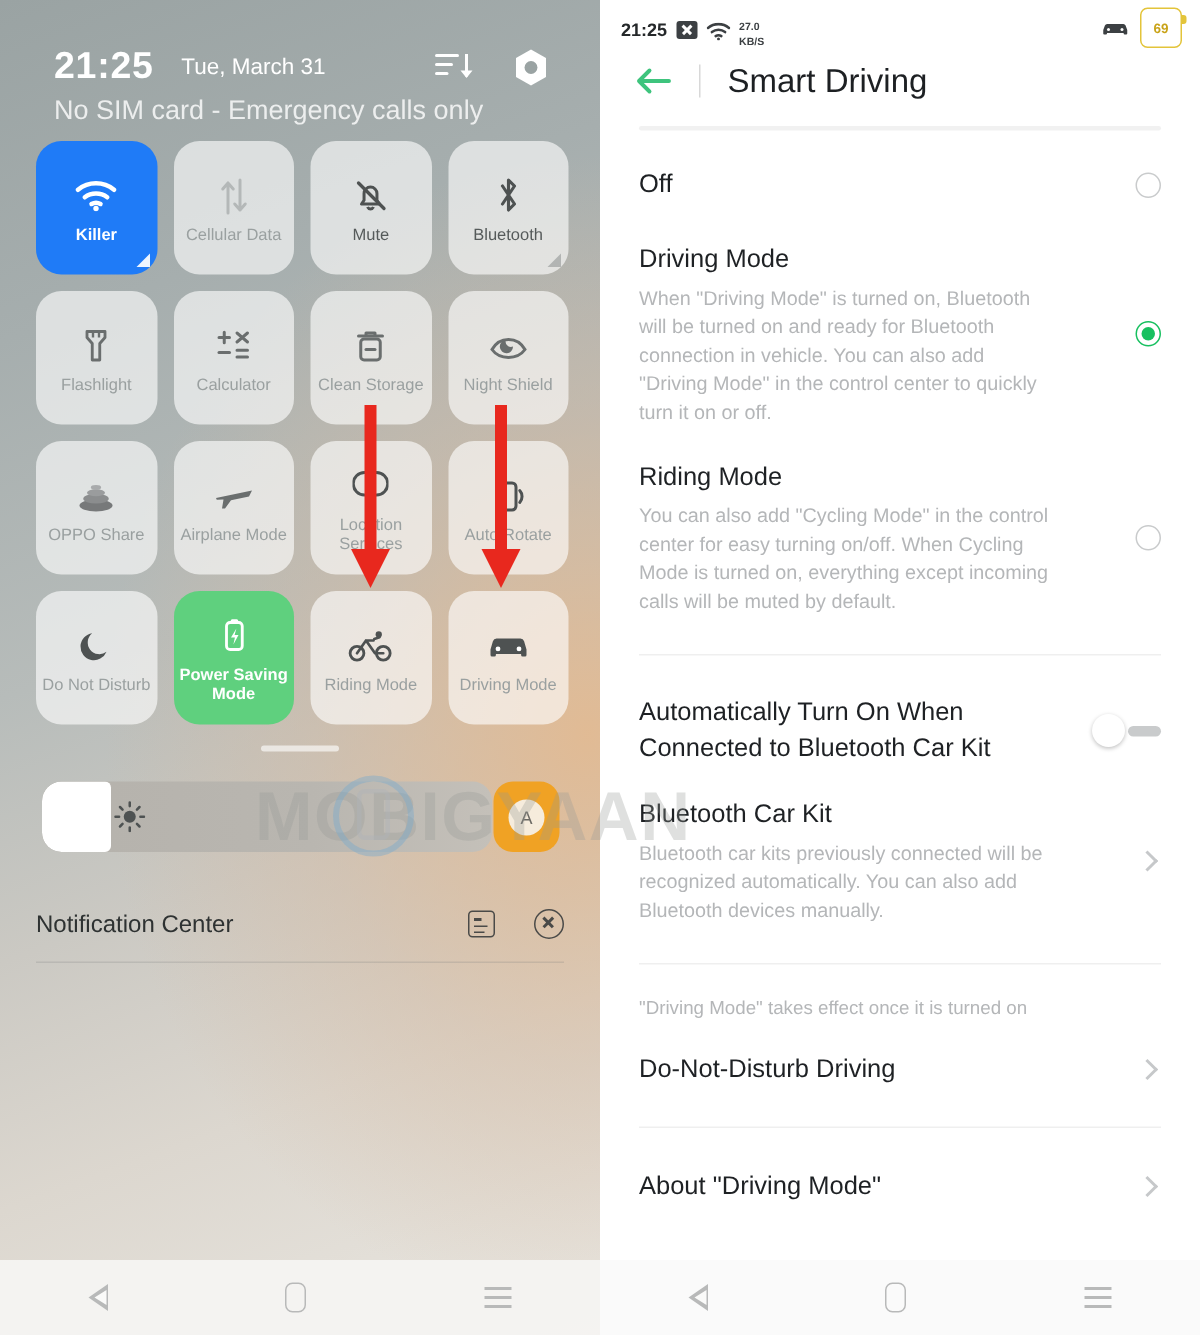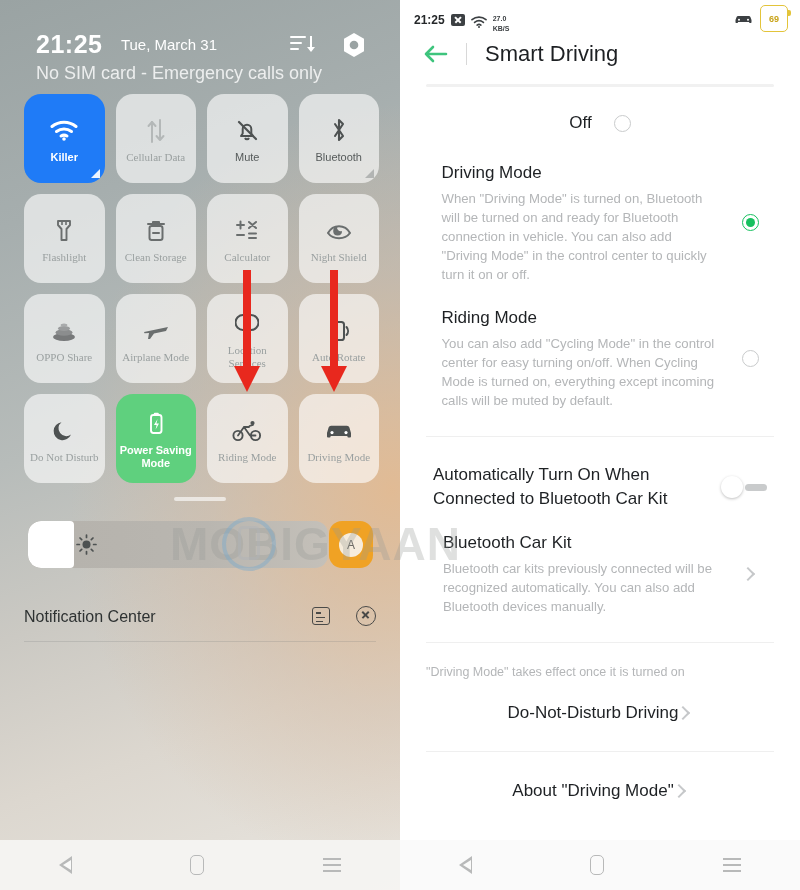--- a/index.html
+++ b/index.html
@@ -58,21 +58,21 @@
     position: relative; overflow: hidden;
   }
   .tile .tl-icon { height: 34px; display:flex; align-items:center; justify-content:center; margin-bottom:3px; }
   .tile .tl-label {
     font-size: 11px; color: #6e7272; line-height: 13px; text-align: center; padding: 0 4px;
   }
   .tile.on { background: #1f7bf7; }
   .tile.on .tl-label { color: #ffffff; font-weight: bold; }
   .tile.green { background: #5fd07e; }
   .tile.green .tl-label { color: #ffffff; font-weight: bold; }
-  .tile.dim .tl-label { color: #9aa0a0; font-family: Liberation Serif, serif; }
+  .tile.dim .tl-label { color: #9aa0a0; }
   .tile.strong .tl-label { color: #555a5a; }
   .corner-flag { position:absolute; right:5px; bottom:5px; width:9px; height:9px; }
   .corner-flag:before{ content:""; position:absolute; right:0; bottom:0;
      border-left:9px solid transparent; border-bottom:9px solid rgba(120,125,125,0.45);}
   .tile.on .corner-flag:before{ border-bottom-color: rgba(255,255,255,0.92);}
 
   
   .drag-handle { position:absolute; left:50%; transform:translateX(-50%); top:497px;
      width:52px; height:4px; border-radius:3px; background: rgba(255,255,255,0.62);}
 
@@ -128,21 +128,21 @@
   .batt span{ font-size:9px; font-weight:700; color:#c9a318; }
 
   .rp-header { height:52px; position:relative; display:flex; align-items:center; padding-left:22px; }
   .back-arrow { width:28px; height:24px; position:relative; cursor:pointer; }
   .hdr-sep { width:1px; height:22px; background:#d8d8d8; margin:0 18px 0 16px; }
   .hdr-title { font-size:22px; color:#1d2023; }
   .rp-toprule { height:3px; margin:4px 26px 0 26px; background:#f1f1f1; border-radius:2px; }
 
   .rp-scroll { position:relative; }
   .row { position:relative; padding:0 26px; }
-  .row-inner { display:flex; align-items:center; justify-content:center; }
+  .row-inner { display:flex; align-items:center; justify-content:space-between; }
   .row-text { padding-right: 22px; }
   .row-title { font-size:17px; color:#1e2124; line-height:24px; }
   .row-desc { font-size:13.2px; color:#b4b6b8; line-height:19px; margin-top:4px; }
   .hr { height:1px; background:#efefef; margin:0 26px; }
 
   .radio { width:17px; height:17px; border-radius:50%; border:1.6px solid #c9cbcc; flex:0 0 auto; }
   .radio.sel { border-color:#17c05f; position:relative; }
   .radio.sel:after{ content:""; position:absolute; left:3px; top:3px; width:9px; height:9px;
     border-radius:50%; background:#17c05f; }
 
@@ -259,42 +259,42 @@
           <svg width="20" height="26" viewBox="0 0 20 26">
             <path d="M4 3 h12 v4 l-3.5 4 v11 h-5 V11 L4 7 Z" fill="none" stroke="#6a6e6e" stroke-width="1.9" stroke-linejoin="round"></path>
             <path d="M8 3 v4 M12 3 v4" stroke="#6a6e6e" stroke-width="1.6"></path>
           </svg>
         </div>
         <div class="tl-label">Flashlight</div>
       </div>
 
       <div class="tile dim">
         <div class="tl-icon">
-          <svg width="22" height="26" viewBox="0 0 22 26">
-            <path d="M3 6 h16" stroke="#6a6e6e" stroke-width="2" stroke-linecap="round"></path>
-            <path d="M8 6 V4 h6 v2" stroke="#6a6e6e" stroke-width="2" fill="none" stroke-linejoin="round"></path>
-            <rect x="4.5" y="8" width="13" height="14" rx="2.2" fill="none" stroke="#6a6e6e" stroke-width="2"></rect>
-            <path d="M8 15 h6" stroke="#6a6e6e" stroke-width="2" stroke-linecap="round"></path>
-          </svg>
-        </div>
-        <div class="tl-label">Clean Storage</div>
-      </div>
-
-      <div class="tile dim">
-        <div class="tl-icon">
           <svg width="26" height="24" viewBox="0 0 26 24">
             <g stroke="#6a6e6e" stroke-width="2" stroke-linecap="round">
               <path d="M3 6 h7 M6.5 2.5 v7"></path>
               <path d="M15 3 l7 6 M22 3 l-7 6"></path>
               <path d="M3 16 h7"></path>
               <path d="M15 14.5 h7 M15 19 h7"></path>
             </g>
           </svg>
         </div>
         <div class="tl-label">Calculator</div>
+      </div>
+
+      <div class="tile dim">
+        <div class="tl-icon">
+          <svg width="22" height="26" viewBox="0 0 22 26">
+            <path d="M3 6 h16" stroke="#6a6e6e" stroke-width="2" stroke-linecap="round"></path>
+            <path d="M8 6 V4 h6 v2" stroke="#6a6e6e" stroke-width="2" fill="none" stroke-linejoin="round"></path>
+            <rect x="4.5" y="8" width="13" height="14" rx="2.2" fill="none" stroke="#6a6e6e" stroke-width="2"></rect>
+            <path d="M8 15 h6" stroke="#6a6e6e" stroke-width="2" stroke-linecap="round"></path>
+          </svg>
+        </div>
+        <div class="tl-label">Clean Storage</div>
       </div>
 
       <div class="tile dim">
         <div class="tl-icon">
           <svg width="26" height="22" viewBox="0 0 26 22">
             <path d="M2 13 C7 4, 19 4, 24 13 C19 20, 7 20, 2 13 Z" fill="none" stroke="#6a6e6e" stroke-width="2"></path>
             <path d="M16 11 a4.4 4.4 0 1 1-4.8-4.3 a3.6 3.6 0 0 0 4.8 4.3 Z" fill="#6a6e6e"></path>
           </svg>
         </div>
         <div class="tl-label">Night Shield</div>

